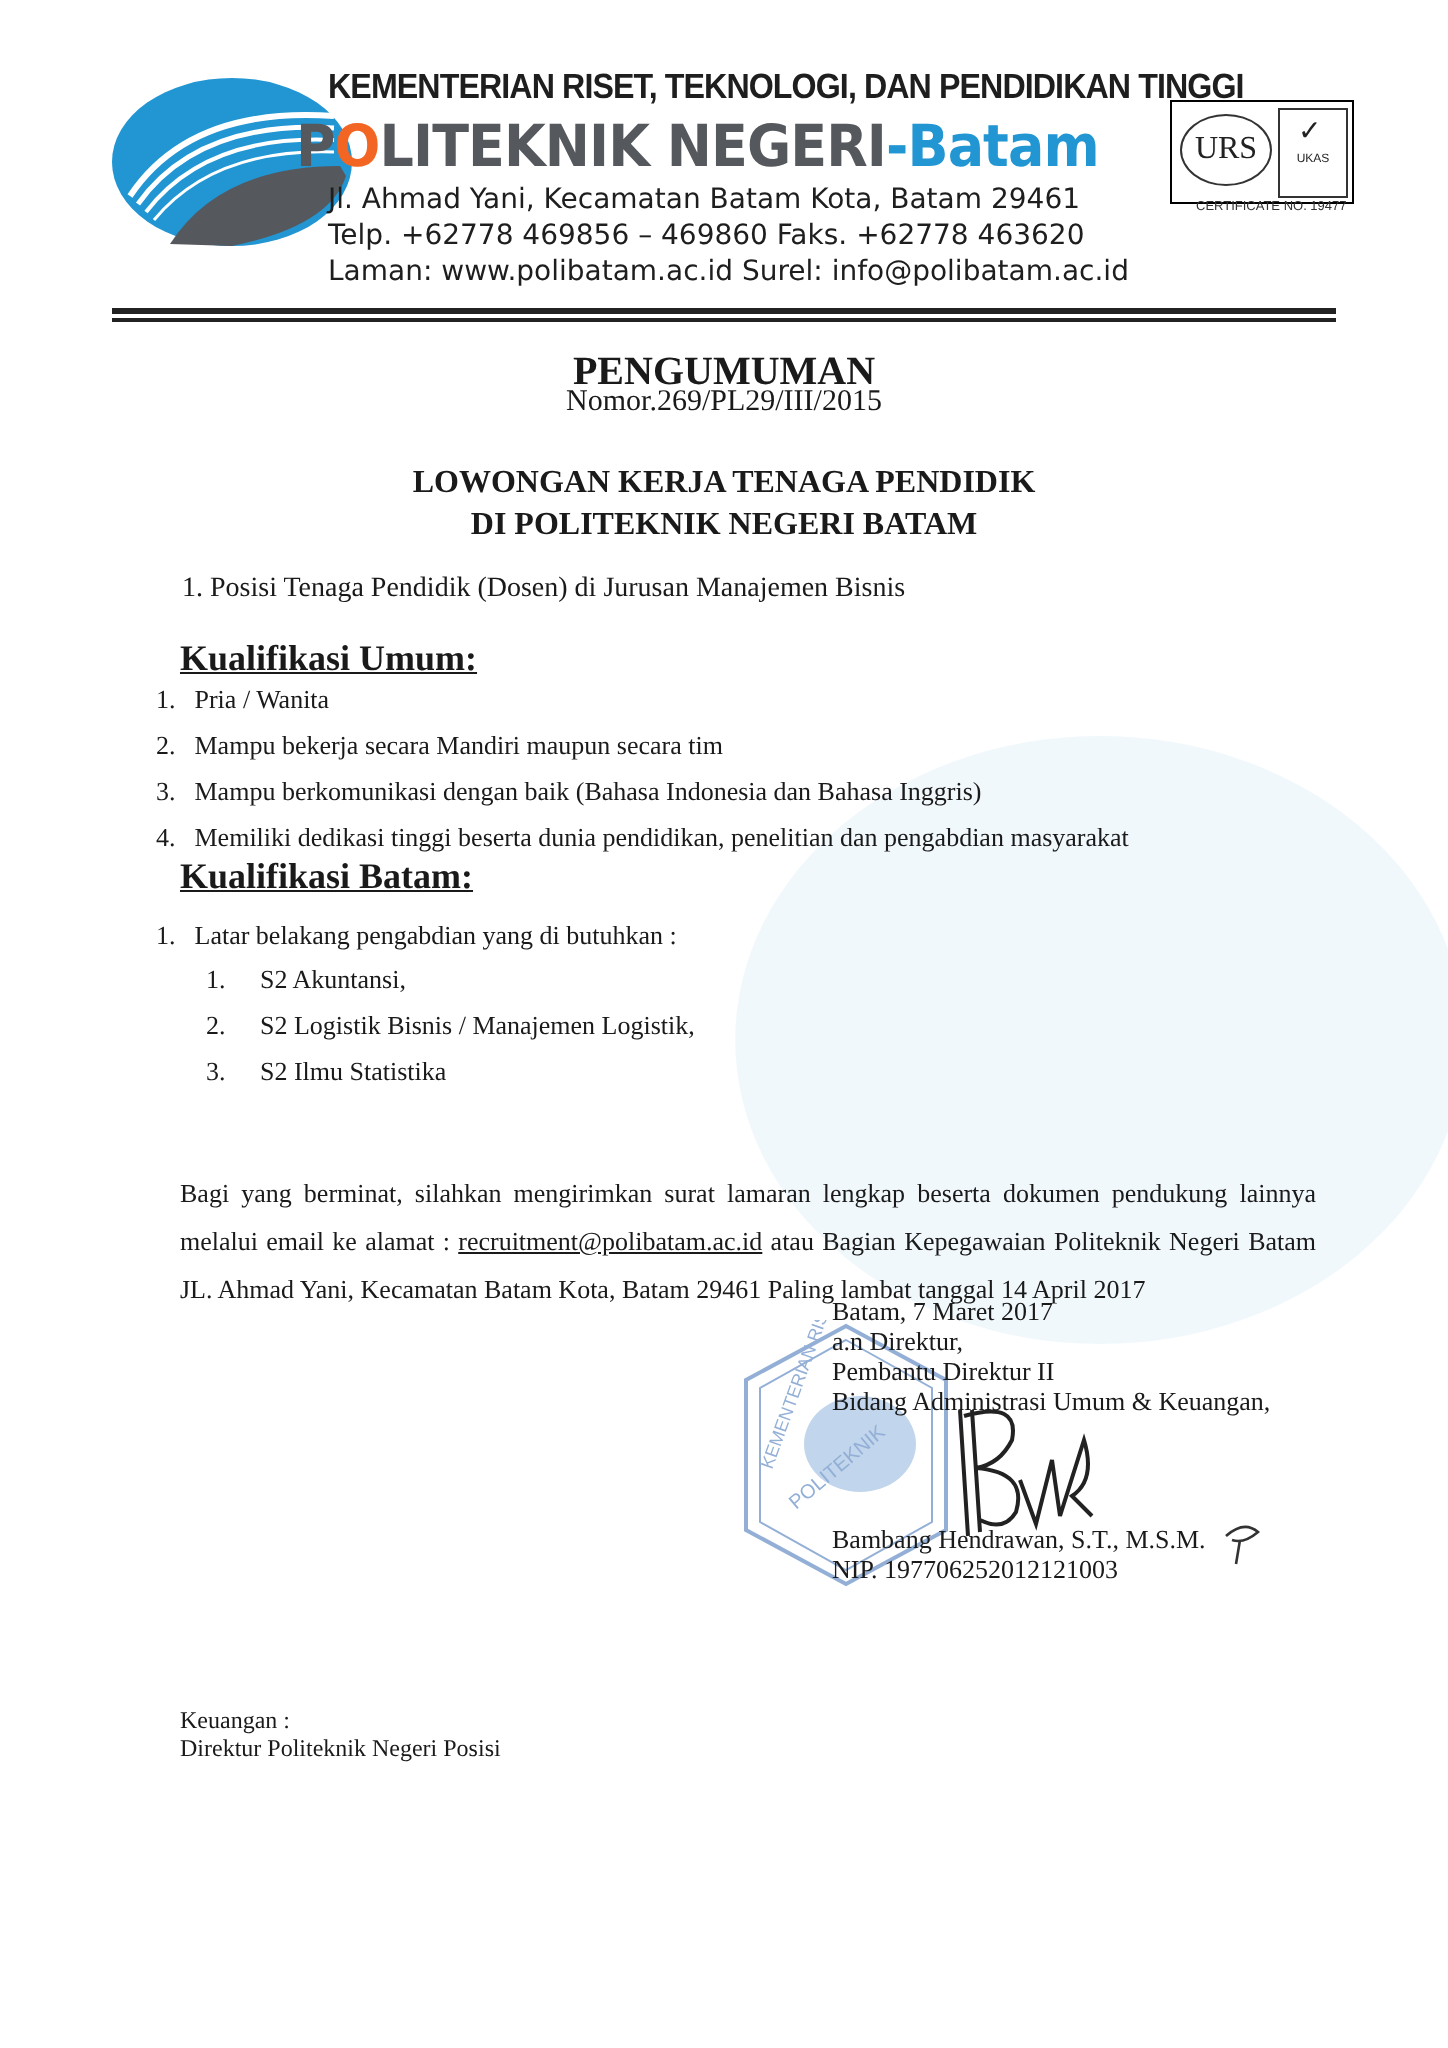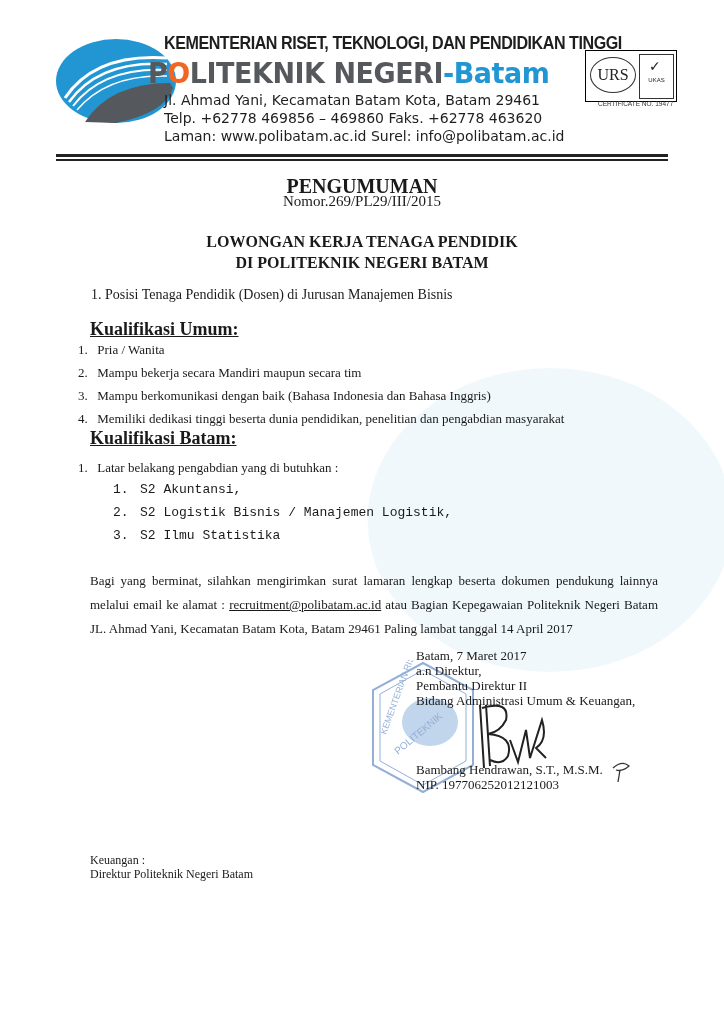--- a/index.html
+++ b/index.html
@@ -22,21 +22,21 @@
   .rule2 { left:56px; top:159px; width:612px; height:1.5px; background:#222; }
   
   .center { left:0; width:724px; text-align:center; }
   .h-ann { top:175px; font-size:20px; font-weight:bold; }
   .h-no { top:193px; font-size:15px; }
   .h-title { font-size:16px; font-weight:bold; }
   .sec { left:91px; top:287px; font-size:14px; font-weight:normal; white-space:nowrap; }
   .sub { left:90px; font-size:18px; font-weight:bold; text-decoration:underline; white-space:nowrap; }
   .li { left:78px; font-size:13px; white-space:nowrap; }
   .li .n { display:inline-block; width:16px; }
-  .li2 { left:113px; font-size:13px; white-space:nowrap;font-family:Liberation Mono, monospace; }
+  .li2 { left:103px; font-size:13px; white-space:nowrap; }
   .li2 .n { display:inline-block; width:27px; }
   .para { left:90px; width:568px; font-size:13px; line-height:24px; text-align:justify; }
   .para .email { text-decoration:underline; }
   .sig { left:416px; font-size:13px; white-space:nowrap; line-height:15px; }
   .stamp { left:368px; top:660px; width:110px; height:135px; opacity:0.55; }
   .signature { left:470px; top:700px; width:80px; height:70px; }
   .initial { left:610px; top:760px; width:22px; height:24px; }
   .cc { left:90px; font-size:12px; white-space:nowrap; }
   .watermark { left:360px; top:330px; width:380px; height:380px; opacity:0.06; }
 </style>
@@ -86,21 +86,21 @@
 <div class="abs li" style="top:388px"><span class="n">3.</span> <span>Mampu berkomunikasi dengan baik (Bahasa Indonesia dan Bahasa Inggris)</span></div>
 <div class="abs li" style="top:411px"><span class="n">4.</span> <span>Memiliki dedikasi tinggi beserta dunia pendidikan, penelitian dan pengabdian masyarakat</span></div>
 
 <div class="abs sub" style="top:428px">Kualifikasi Batam:</div>
 
 <div class="abs li" style="top:460px"><span class="n">1.</span> <span>Latar belakang pengabdian yang di  butuhkan :</span></div>
 <div class="abs li2" style="top:482px"><span class="n">1.</span><span>S2 Akuntansi,</span></div>
 <div class="abs li2" style="top:505px"><span class="n">2.</span><span>S2 Logistik Bisnis / Manajemen Logistik,</span></div>
 <div class="abs li2" style="top:528px"><span class="n">3.</span><span>S2 Ilmu Statistika</span></div>
 
-<div class="abs para" style="top:569px"><span>Bagi yang berminat, silahkan mengirimkan surat lamaran lengkap beserta dokumen pendukung lainnya melalui email ke alamat : </span><span class="email">recruitment@polibatam.ac.id</span><span>  atau Bagian Kepegawaian Politeknik Negeri Batam JL. Ahmad Yani, Kecamatan Batam Kota, Batam 29461 Paling lambat tanggal  14 April 2017</span></div>
+<div class="abs para" style="top:585px"><span>Bagi yang berminat, silahkan mengirimkan surat lamaran lengkap beserta dokumen pendukung lainnya melalui email ke alamat : </span><span class="email">recruitment@polibatam.ac.id</span><span>  atau Bagian Kepegawaian Politeknik Negeri Batam JL. Ahmad Yani, Kecamatan Batam Kota, Batam 29461 Paling lambat tanggal  14 April 2017</span></div>
 
 <svg class="abs stamp" viewBox="0 0 110 135">
   <polygon points="55,3 105,30 105,105 55,132 5,105 5,30" fill="none" stroke="#3b6fb6" stroke-width="2"></polygon>
   <polygon points="55,10 98,34 98,101 55,125 12,101 12,34" fill="none" stroke="#3b6fb6" stroke-width="1"></polygon>
   <ellipse cx="62" cy="62" rx="28" ry="24" fill="#8fb3dd"></ellipse>
   <text x="18" y="75" font-size="9" fill="#3b6fb6" font-family="Liberation Sans, sans-serif" transform="rotate(-70 18 75)">KEMENTERIAN RISET</text>
   <text x="30" y="95" font-size="10" fill="#3b6fb6" font-family="Liberation Sans, sans-serif" transform="rotate(-40 30 95)">POLITEKNIK</text>
 </svg>
 <svg class="abs signature" viewBox="0 0 80 70">
   <path d="M10 5 L14 68 M16 5 L20 66 M12 8 Q40 0 36 20 Q30 32 18 34 Q44 36 38 56 Q32 66 20 60" stroke="#222" stroke-width="2" fill="none"></path>
@@ -111,13 +111,13 @@
 <div class="abs sig" style="top:663px">a.n Direktur,</div>
 <div class="abs sig" style="top:678px">Pembantu Direktur II</div>
 <div class="abs sig" style="top:693px">Bidang Administrasi Umum &amp; Keuangan,</div>
 <div class="abs sig" style="top:762px">Bambang Hendrawan, S.T., M.S.M.</div>
 <div class="abs sig" style="top:777px">NIP. 197706252012121003</div>
 <svg class="abs initial" viewBox="0 0 22 24">
   <path d="M3 8 Q12 0 19 6 Q12 12 6 10 M10 10 L8 22" stroke="#333" stroke-width="1.3" fill="none"></path>
 </svg>
 
 <div class="abs cc" style="top:853px">Keuangan :</div>
-<div class="abs cc" style="top:867px">Direktur Politeknik Negeri Batam</div>
+<div class="abs cc" style="top:867px">Direktur Politeknik Negeri Posisi</div>
 
 </body></html>

